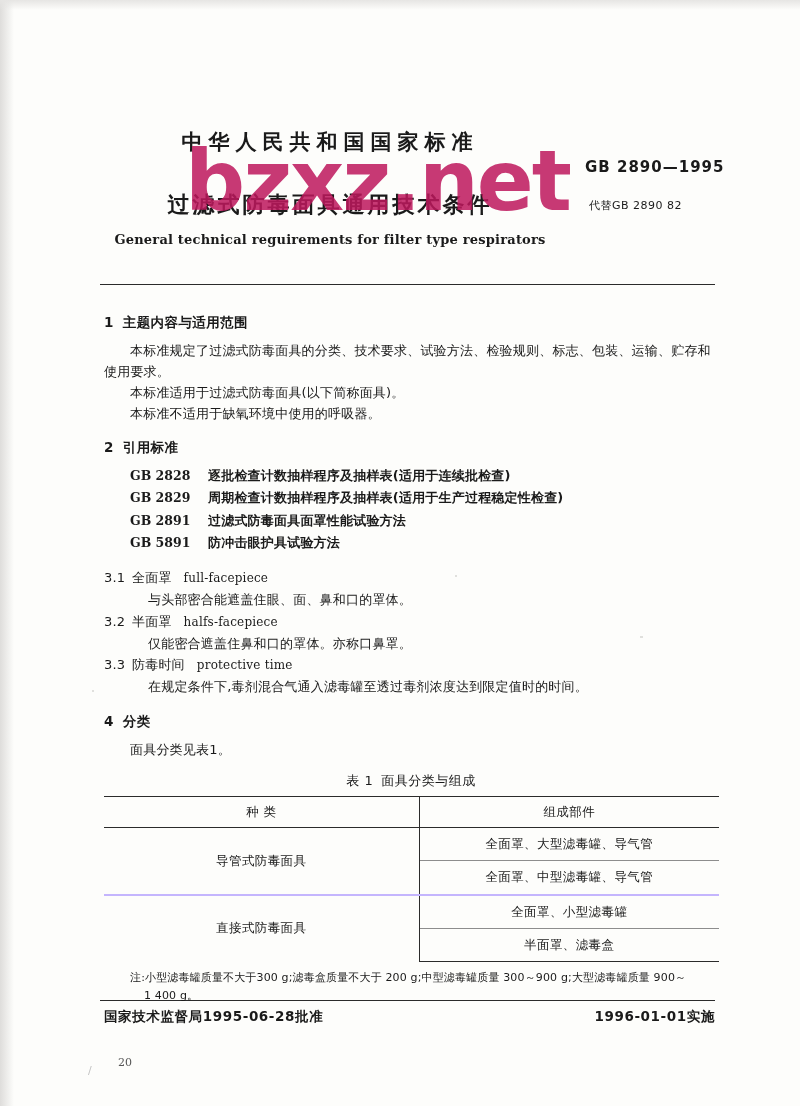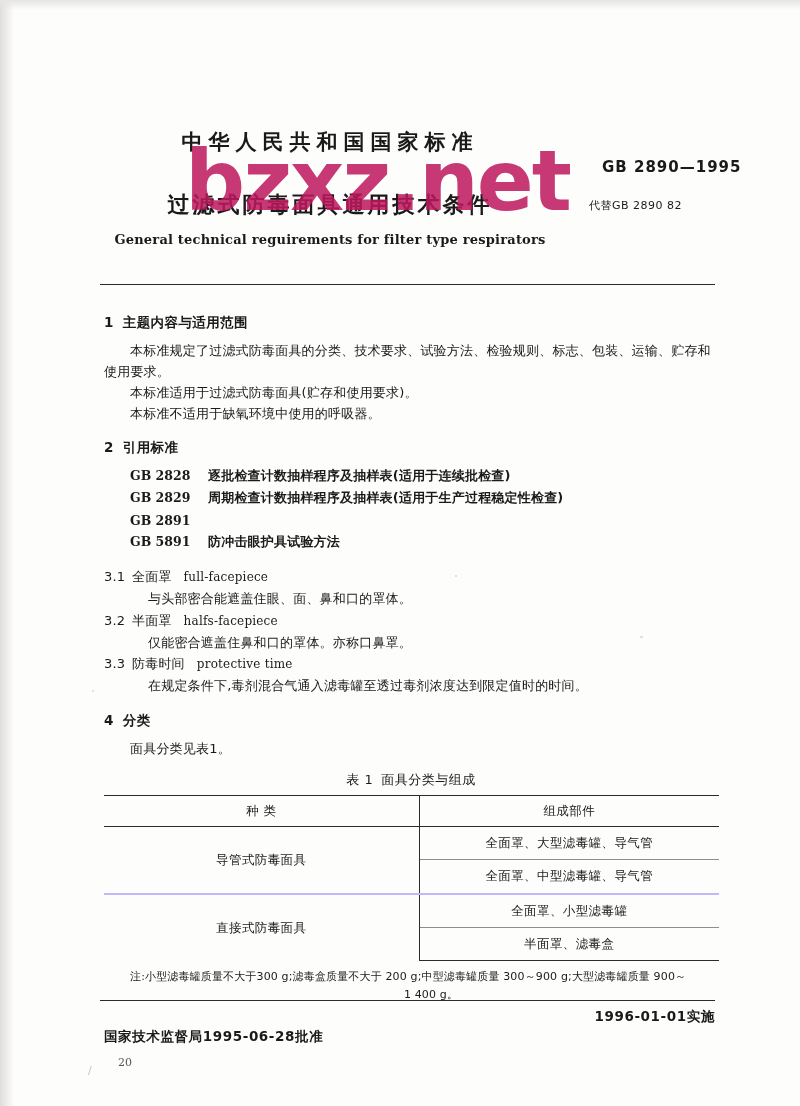--- a/index.html
+++ b/index.html
@@ -62,21 +62,21 @@
     left: 100px; top: 128px;
     width: 460px;
     text-align: center;
     font-size: 21px;
     font-weight: bold;
     letter-spacing: 6px;
     font-family: "DejaVu Sans", sans-serif;
   }
   .hdr-code {
     position: absolute;
-    left: 602px; top: 158px;
+    left: 585px; top: 158px;
     font-size: 15px;
     font-weight: bold;
     letter-spacing: 1px;
     font-family: "DejaVu Sans", sans-serif;
   }
   .hdr-title {
     position: absolute;
     left: 100px; top: 190px;
     width: 460px;
     text-align: center;
@@ -203,36 +203,35 @@
   .tbl tr.r-group-top td { border-top: 2px solid #c4b5fd; }
   .tbl tr.last td { border-bottom: 1.6px solid #2b2b2b; }
 
   .tbl-note {
     margin: 7px 0 0 0;
     font-size: 11px;
     line-height: 1.62;
     padding-left: 26px;
     letter-spacing: .15px;
   }
-  .tbl-note .cont { padding-left: 14px; display: block; text-align: center; }
+  .tbl-note .cont { padding-left: 14px; display: block; }
 
   
   .foot-rule {
     position: absolute;
     left: 100px; top: 1000px;
     width: 615px; height: 0;
     border-top: 1.6px solid #2b2b2b;
   }
   .foot-left {
     position: absolute;
     left: 104px; top: 1008px;
     font-size: 13.5px;
     font-weight: bold;
     letter-spacing: .6px;
-    margin-top: 20px;
   }
   .foot-right {
     position: absolute;
     right: 85px; top: 1008px;
     font-size: 13.5px;
     font-weight: bold;
     letter-spacing: .6px;
   }
   .page-num {
     position: absolute;
@@ -268,39 +267,40 @@
   <div class="hdr-replace">代替GB 2890  82</div>
   <div class="hdr-en">General technical reguirements for filter type respirators</div>
   <div class="hdr-rule"></div>
 
   <div class="body layer">
 
     <div class="sec-head">
       <span class="num">1</span><span>主题内容与适用范围</span>
     </div>
     <p class="para">本标准规定了过滤式防毒面具的分类、技术要求、试验方法、检验规则、标志、包装、运输、贮存和使用要求。</p>
-    <p class="para">本标准适用于过滤式防毒面具(贮存和使用要求)。</p>
+    <p class="para">本标准适用于过滤式防毒面具(以下简称面具)。</p>
     <p class="para">本标准不适用于缺氧环境中使用的呼吸器。</p>
 
     <div class="gap-md"></div>
 
     <div class="sec-head">
       <span class="num">2</span><span>引用标准</span>
     </div>
     <div class="ref-list">
       <div class="ref-row">
         <span class="ref-code">GB 2828</span>
         <span class="ref-text">逐批检查计数抽样程序及抽样表(适用于连续批检查)</span>
       </div>
       <div class="ref-row">
         <span class="ref-code">GB 2829</span>
         <span class="ref-text">周期检查计数抽样程序及抽样表(适用于生产过程稳定性检查)</span>
       </div>
       <div class="ref-row">
         <span class="ref-code">GB 2891</span>
+        <span class="ref-text">过滤式防毒面具面罩性能试验方法</span>
       </div>
       <div class="ref-row">
         <span class="ref-code">GB 5891</span>
         <span class="ref-text">防冲击眼护具试验方法</span>
       </div>
     </div>
 
     <div class="gap-md"></div>
 
 

